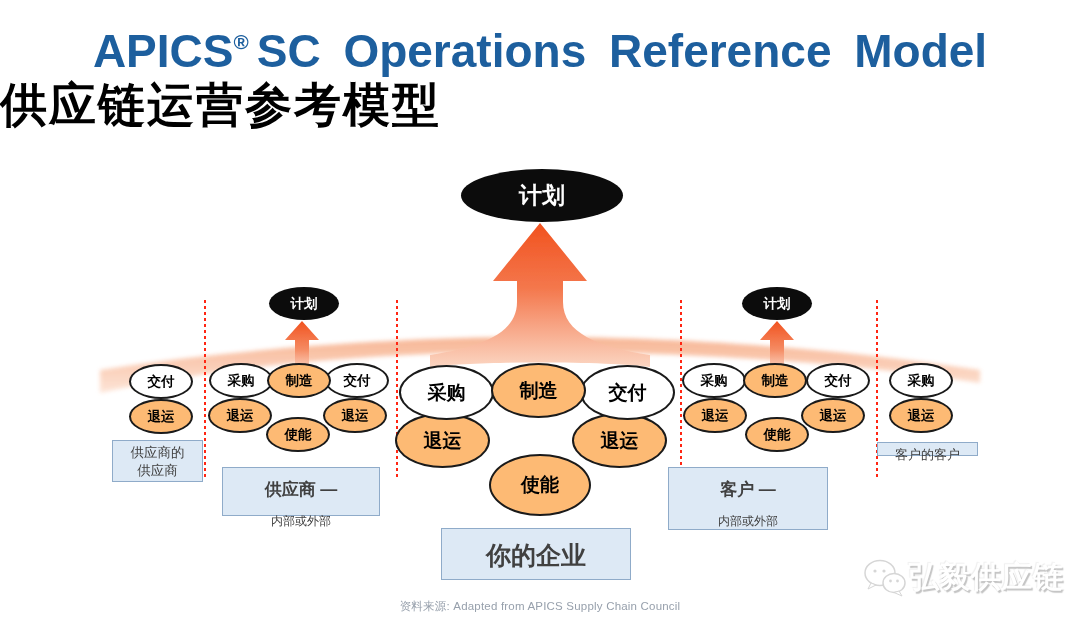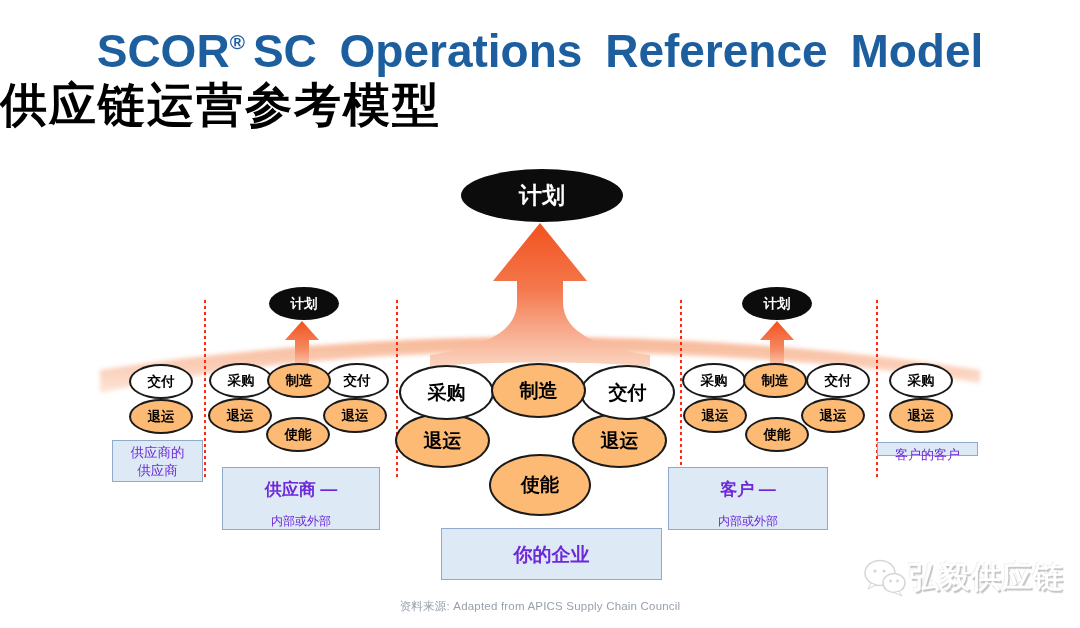--- a/index.html
+++ b/index.html
@@ -35,26 +35,26 @@
     display:flex;align-items:center;justify-content:center;font-weight:bold;color:#000;
     box-sizing:border-box;
   }
   .el.gray{background:#fdba74;}
   .el.sm{width:64px;height:35px;font-size:13.5px;}
   .el.lg{width:95px;height:55px;font-size:19px;border-width:2.5px;}
   .el.xl{width:102px;height:62px;font-size:19px;border-width:2.5px;}
   
   .cap{
     position:absolute;background:#dde9f5;border:1px solid #8fabc9;
-    text-align:center;color:#6d28d9;box-sizing:border-box;
+    text-align:center;color:#404040;box-sizing:border-box;
   }
   .cap.supsup{left:112px;top:440px;width:91px;height:42px;font-size:13.5px;line-height:18px;padding-top:3px;font-weight:500;}
-  .cap.supplier{left:222px;top:467px;width:158px;height:63px;}
+  .cap.supplier{left:222px;top:467px;width:158px;height:49px;}
   .cap.customer{left:668px;top:467px;width:160px;height:63px;}
-  .cap.company{left:441px;top:528px;width:221px;height:52px;font-size:19px;font-weight:bold;line-height:52px;}
+  .cap.company{left:441px;top:528px;width:190px;height:52px;font-size:25px;font-weight:bold;line-height:52px;}
   .cap.cuscus{left:877px;top:442px;width:101px;height:14px;font-size:13px;line-height:23px;}
   .cap .cap-title{font-size:17px;font-weight:bold;margin-top:10px;}
   .cap .cap-sub{font-size:12px;margin-top:12px;}
   
   .source{
     position:absolute;top:599px;left:0;right:0;text-align:center;
     font-size:11.5px;color:#97a0ac;letter-spacing:.2px;
   }
   .logo{
     position:absolute;right:16px;top:556px;display:flex;align-items:center;
@@ -103,21 +103,21 @@
 
     <path filter="url(#soft1)" d="M302,321 L319,340 L309,340 L309,372 L295,372 L295,340 L285,340 Z" fill="url(#gArrowS)"></path>
     <path filter="url(#soft1)" d="M777,321 L794,340 L784,340 L784,372 L770,372 L770,340 L760,340 Z" fill="url(#gArrowS)"></path>
 
     <line x1="205" y1="300" x2="205" y2="477" stroke="#ff2613" stroke-width="2" stroke-dasharray="3 3"></line>
     <line x1="397" y1="300" x2="397" y2="477" stroke="#ff2613" stroke-width="2" stroke-dasharray="3 3"></line>
     <line x1="681" y1="300" x2="681" y2="477" stroke="#ff2613" stroke-width="2" stroke-dasharray="3 3"></line>
     <line x1="877" y1="300" x2="877" y2="477" stroke="#ff2613" stroke-width="2" stroke-dasharray="3 3"></line>
   </svg>
 
-  <div class="title-en"><span>SCOR</span><span class="reg">®</span><span class="rest">SC Operations Reference Model</span></div>
+  <div class="title-en"><span>APICS</span><span class="reg">®</span><span class="rest">SC Operations Reference Model</span></div>
   <div class="title-cn">供应链运营参考模型</div>
 
   <div class="plan big">计划</div>
   <div class="plan sm left">计划</div>
   <div class="plan sm right">计划</div>
 
   <div class="el sm" style="left:129px;top:364px;">交付</div>
   <div class="el sm gray" style="left:129px;top:399px;">退运</div>
 
   <div class="el sm gray" style="left:208px;top:398px;">退运</div>

